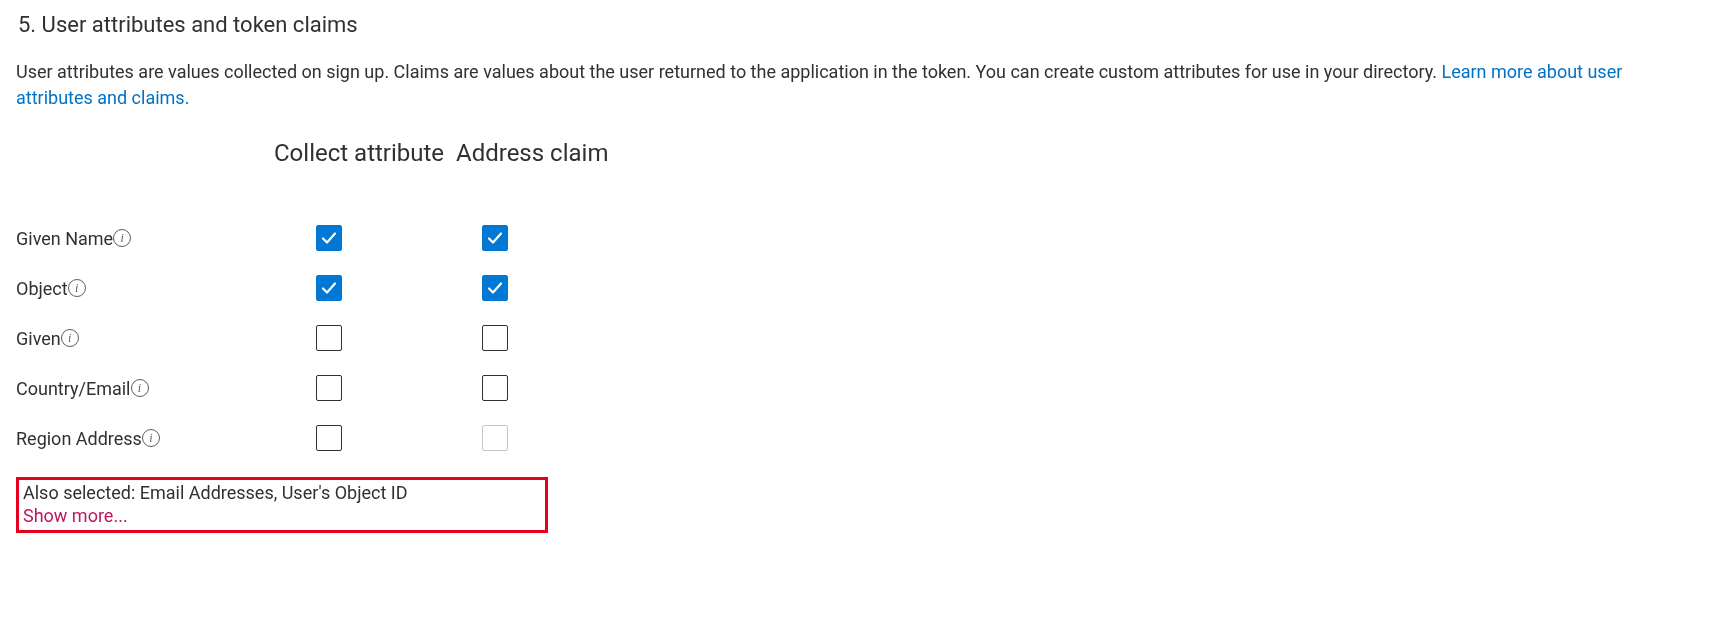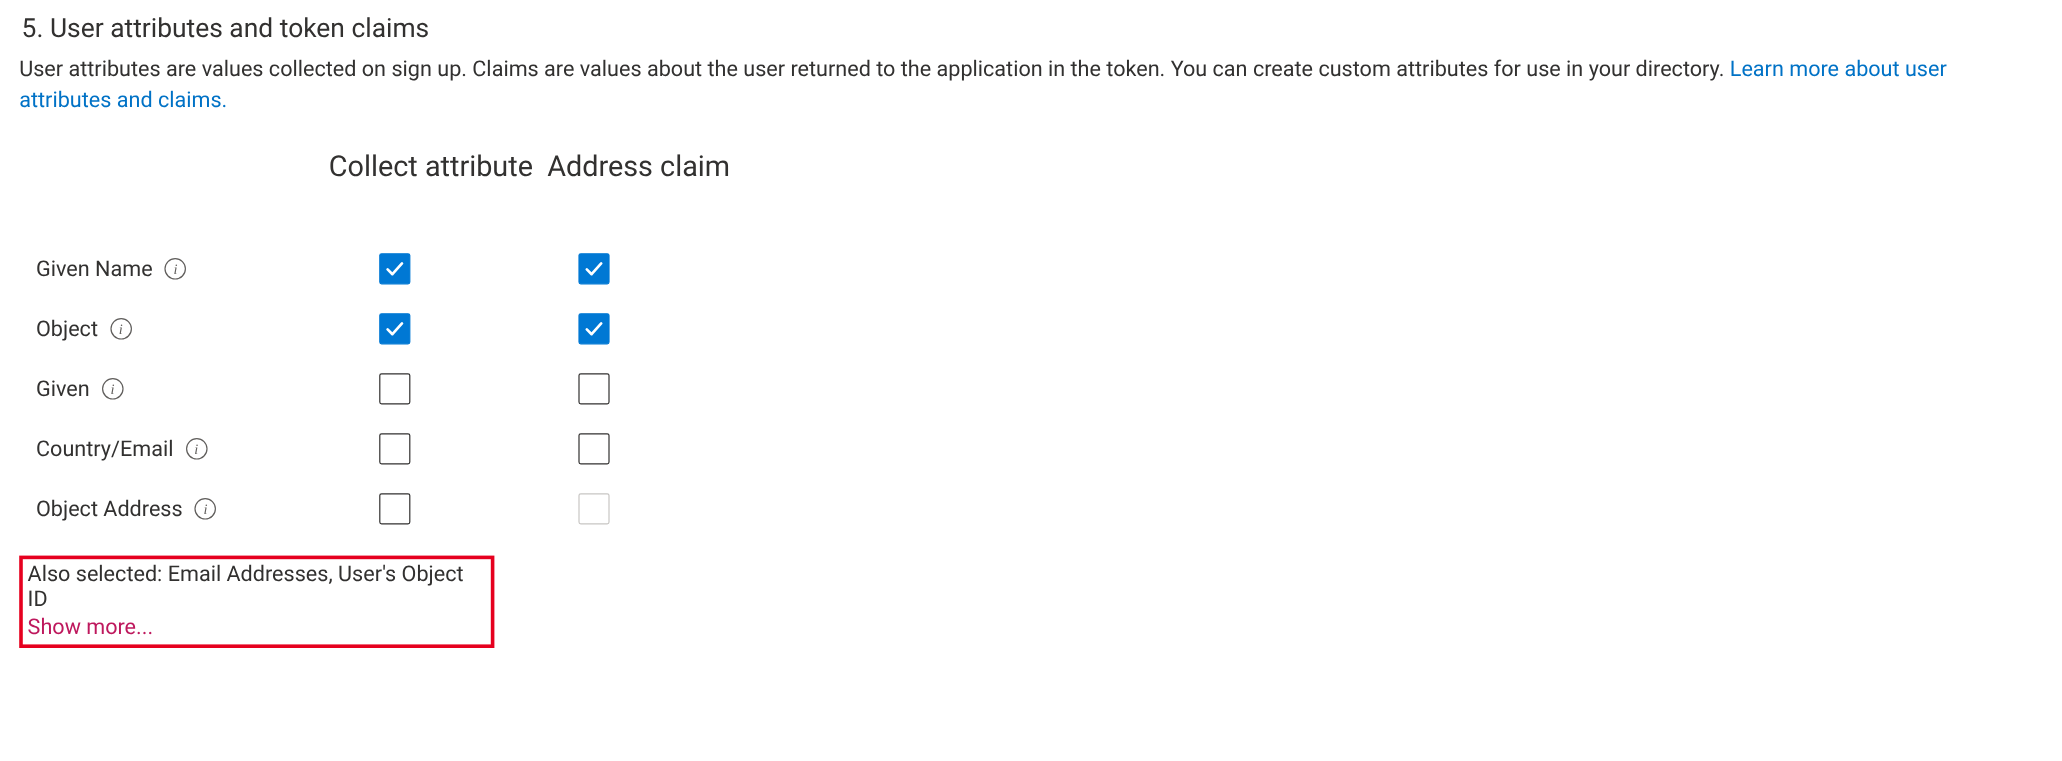--- a/index.html
+++ b/index.html
@@ -8,21 +8,21 @@
     color: #323130;
     margin: 0;
     padding: 12px 16px;
     width: 1718px;
     box-sizing: border-box;
   }
   .section-title {
     font-size: 22px;
     font-weight: 400;
     color: #323130;
-    margin: 0 0 8px 2px;
+    margin: 0 0 22px 2px;
   }
   .section-desc {
     font-size: 18px;
     color: #323130;
     margin: 0 0 28px 0;
     line-height: 1.45;
   }
   .section-desc a {
     color: #0072c6;
     text-decoration: none;
@@ -41,24 +41,23 @@
   }
   .hdr.col1 { grid-column: 1; }
   .hdr.col2 { grid-column: 2; justify-self: start; padding-left: 18px;}
   .hdr.col3 { grid-column: 3; justify-self: start; }
 
   .spacer-row { grid-column: 1 / span 3; height: 10px; }
 
   .row-label {
     display: flex;
     align-items: center;
-    gap: 10px;
-    font-size: 18px;
-    color: #323130;
-    margin-left: 14px;
+    gap: 0;
+    font-size: 18px;
+    color: #323130;
   }
 
   .info-icon {
     display: inline-flex;
     width: 18px;
     height: 18px;
     border: 1.2px solid #605e5c;
     border-radius: 50%;
     align-items: center;
     justify-content: center;
@@ -101,21 +100,21 @@
     width: 16px;
     height: 16px;
     display: none;
   }
   .checkbox.checked svg { display: block; }
 
   .footer-box {
     margin-top: 26px;
     border: 3px solid #e6001f;
     padding: 2px 4px 4px 4px;
-    width: 396px;
+    width: 532px;
     box-sizing: border-box;
   }
   .footer-text {
     font-size: 18px;
     color: #323130;
   }
   .show-more {
     font-size: 18px;
     color: #be185d;
     text-decoration: none;
@@ -188,21 +187,21 @@
       <span>Country/Email</span>
       <span class="info-icon">i</span>
     </div>
     <div class="cb-cell">
       <span class="checkbox"></span>
     </div>
     <div class="cb-cell col3">
       <span class="checkbox"></span>
     </div>
     <div class="row-label">
-      <span>Object Address</span>
+      <span>Region Address</span>
       <span class="info-icon">i</span>
     </div>
     <div class="cb-cell">
       <span class="checkbox"></span>
     </div>
     <div class="cb-cell col3">
       <span class="checkbox disabled"></span>
     </div>
   </div>
 

